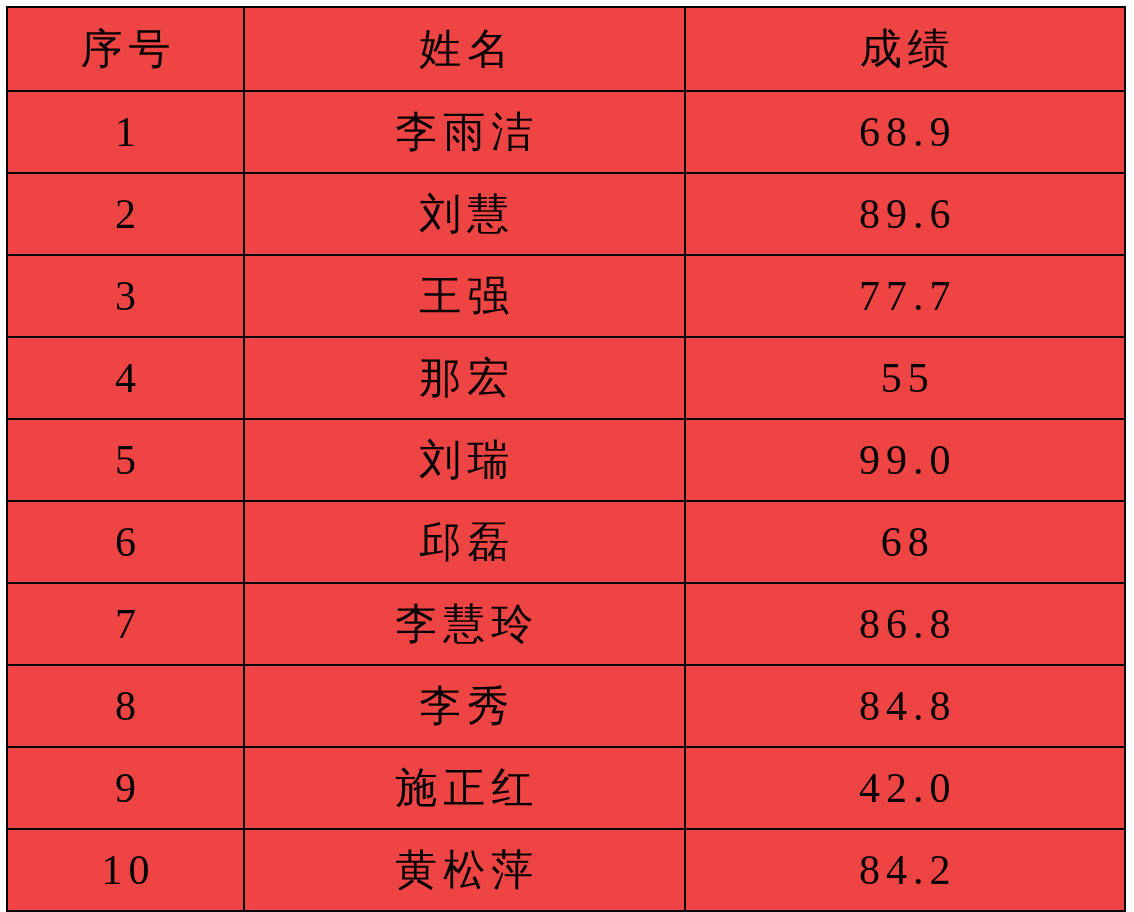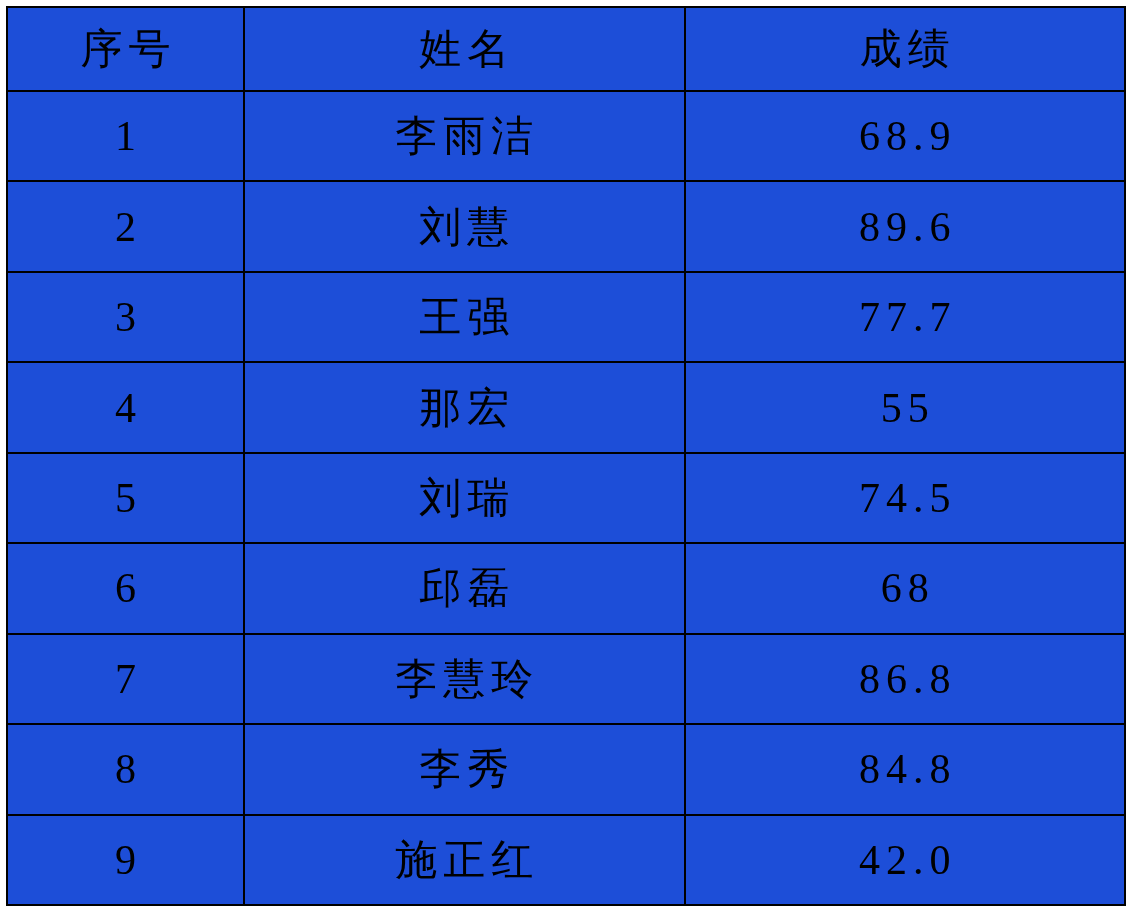--- a/index.html
+++ b/index.html
@@ -11,21 +11,21 @@
     overflow: hidden;
   }
   .score-table {
     border-collapse: collapse;
     table-layout: fixed;
     width: 1120px;
     height: 900px;
     margin: 6px 0 0 6px;
     font-family: "Liberation Serif", "DejaVu Serif", serif;
     color: #000000;
-    background: #1d4ed8;
+    background: #ef4444;
   }
   .score-table th,
   .score-table td {
     border: 2px solid #000000;
     text-align: center;
     vertical-align: middle;
     padding: 0;
     font-weight: normal;
     font-size: 42px;
     letter-spacing: 6px;
@@ -77,21 +77,21 @@
 
   <tr>
     <td class="cell-index">4</td>
     <td class="cell-name">那宏</td>
     <td class="cell-score">55</td>
   </tr>
 
   <tr>
     <td class="cell-index">5</td>
     <td class="cell-name">刘瑞</td>
-    <td class="cell-score">74.5</td>
+    <td class="cell-score">99.0</td>
   </tr>
 
   <tr>
     <td class="cell-index">6</td>
     <td class="cell-name">邱磊</td>
     <td class="cell-score">68</td>
   </tr>
 
   <tr>
     <td class="cell-index">7</td>
@@ -104,14 +104,19 @@
     <td class="cell-name">李秀</td>
     <td class="cell-score">84.8</td>
   </tr>
 
   <tr>
     <td class="cell-index">9</td>
     <td class="cell-name">施正红</td>
     <td class="cell-score">42.0</td>
   </tr>
 
+  <tr>
+    <td class="cell-index">10</td>
+    <td class="cell-name">黄松萍</td>
+    <td class="cell-score">84.2</td>
+  </tr>
 </tbody>
 </table>
 
 </body></html>

